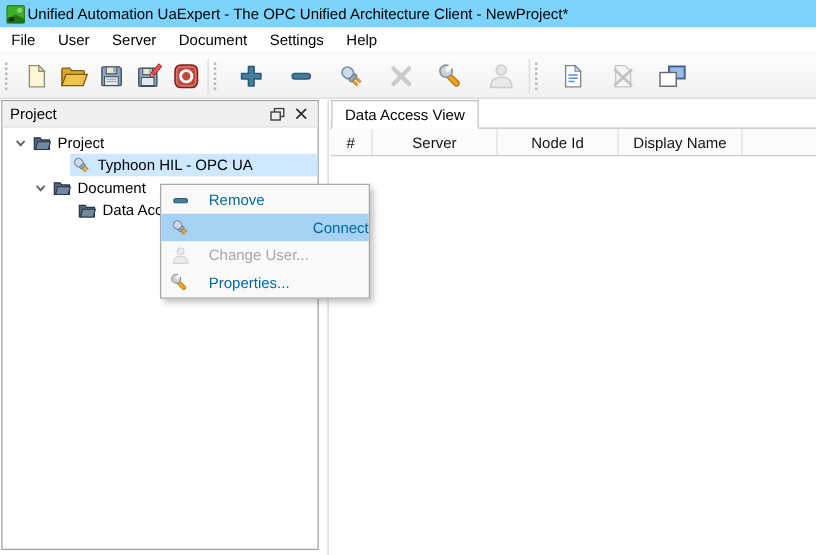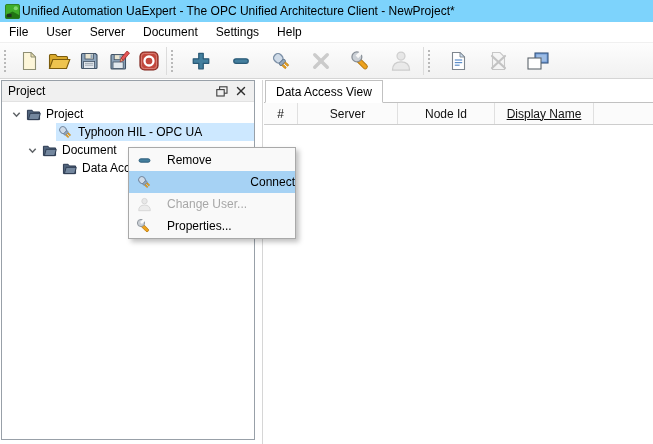--- a/index.html
+++ b/index.html
@@ -41,21 +41,21 @@
   .tabbar { position:relative; height:23px; }
   .tabbar::after { content:""; position:absolute; left:0; right:0; bottom:0; height:1px; background:#c1c1c1; }
   .tab { position:absolute; left:1px; top:0; height:23px; z-index:2; background:#fff; border:1px solid #c1c1c1; border-bottom:1px solid #fff; display:flex; align-items:center; padding:0 10px; box-sizing:border-box; }
   .table-header { display:flex; height:21px; background:#fbfbfb; border-bottom:1px solid #cdcdcd; color:#111; }
   .th { display:flex; align-items:center; justify-content:center; border-right:1px solid #e0e0e0; flex-shrink:0; box-sizing:border-box; }
   .table-body { background:#fff; }
   
   .context-menu { position:absolute; left:128px; top:147px; width:166px; background:#f9f9f9; border:1px solid #a9a9a9; box-shadow:3px 3px 5px rgba(0,0,0,0.25); z-index:10; padding:1px 0; }
   .cm-item { height:22px; display:flex; align-items:center; }
   .cm-icon { width:30px; display:flex; justify-content:center; align-items:center; flex-shrink:0; }
-  .cm-label { padding-left:8px; color:#000000; }
+  .cm-label { padding-left:8px; color:#0369a1; }
   .cm-item.hl { background:#a6d2f4;justify-content:space-between; }
   .cm-item.disabled .cm-label { color:#a7a7a7; }
   .cm-item.disabled svg { opacity:.5; filter:grayscale(1); }
 </style>
 </head>
 <body>
 
 <div class="titlebar">
   <span style="display:flex;">
     <svg width="15" height="15" viewBox="0 0 16 16">
@@ -327,21 +327,21 @@
 <div class="right-panel">
   <div class="tabbar">
     <span class="tab">
       <span>Data Access View</span>
     </span>
   </div>
   <div class="table-header">
     <span class="th" style="width:34px;">#</span>
     <span class="th" style="width:100px;">Server</span>
     <span class="th" style="width:97px;">Node Id</span>
-    <span class="th" style="width:99px;text-decoration:underline;">Display Name</span>
+    <span class="th" style="width:99px;">Display Name</span>
     <span class="th" style="width:180px;">Value</span>
   </div>
   <div class="table-body"></div>
 </div>
 
 <div class="context-menu">
   <div class="cm-item">
     <span class="cm-icon">
         <svg width="15" height="15" viewBox="0 0 16 16">
           <rect x="2.2" y="6.2" width="11.6" height="3.6" rx="1.8" fill="#447f9e" stroke="#2a5a77" stroke-width="1"></rect>

